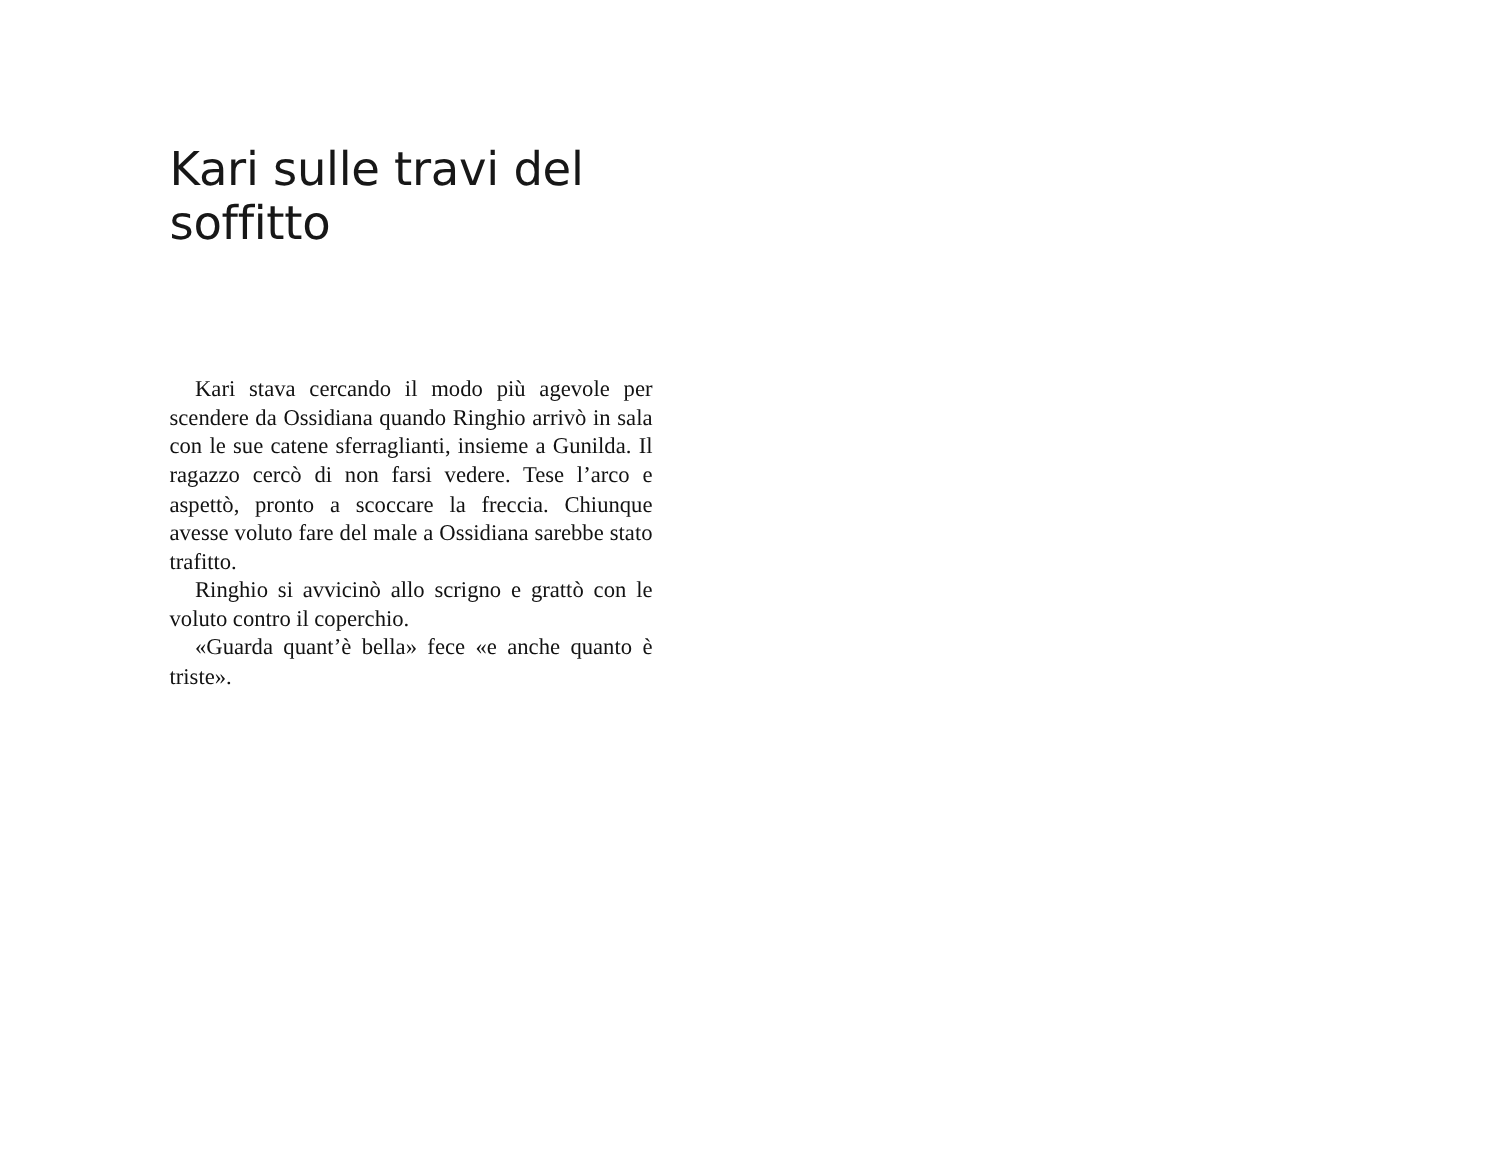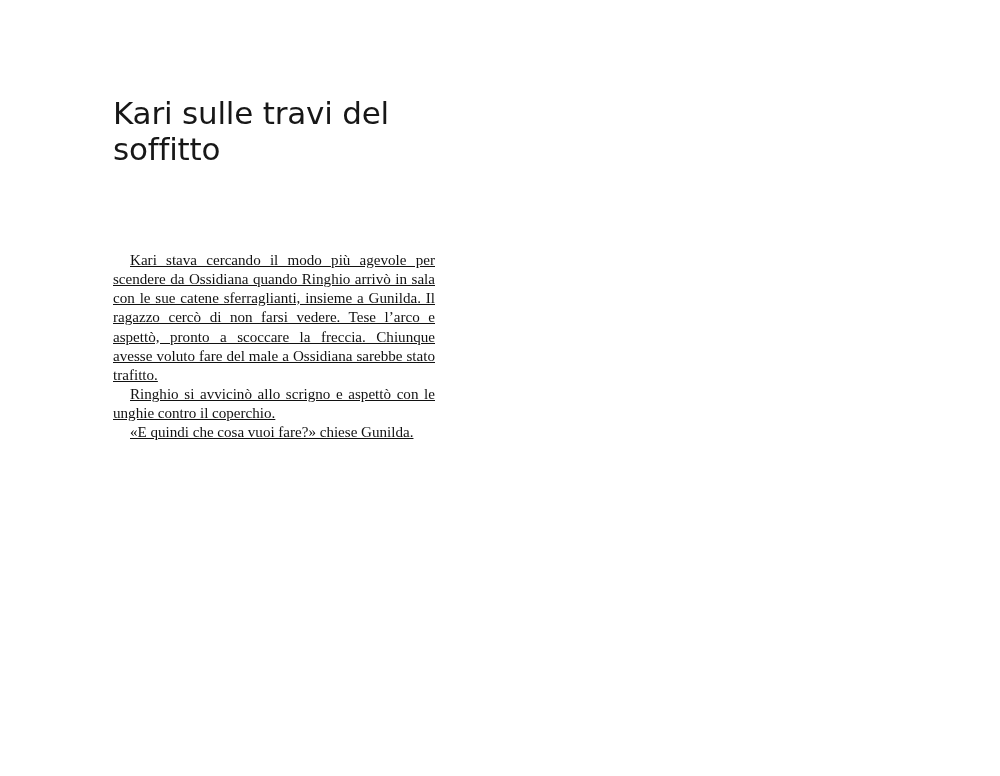--- a/index.html
+++ b/index.html
@@ -64,21 +64,21 @@
     width: 322px;
   }
 
   .para {
     margin: 0;
     text-indent: 17px;
   }
   .para:last-child { text-align: justify; }
 
   
-  .para { text-align-last: left; text-decoration: underline; }
+  .para { text-align-last: left; }
 
   
   .folio {
     position: absolute;
     width: 100%;
     text-align: right;
     font-size: 13.5px;
     color: #6d28d9;
     letter-spacing: 0.3px;
     font-family: Liberation Serif, serif;
@@ -90,22 +90,22 @@
 <body>
 
 <div class="spread">
 
   <div class="book-page page-left">
 
     <h1 class="chapter-title">Kari sulle travi del soffitto</h1>
 
     <div class="text-column col-left">
       <p class="para">Kari stava cercando il modo più agevole per scendere da Ossidiana quando Ringhio arrivò in sala con le sue catene sferraglianti, insieme a Gunilda. Il ragazzo cercò di non farsi vedere. Tese l’arco e aspettò, pronto a scoccare la freccia. Chiunque avesse voluto fare del male a Ossidiana sarebbe stato trafitto.</p>
-      <p class="para">Ringhio si avvicinò allo scrigno e aspettò con le unghie contro il coperchio.</p>
-      <p class="para">«E quindi che cosa vuoi fare?» chiese Gunilda.</p>
+      <p class="para">Ringhio si avvicinò allo scrigno e grattò con le voluto contro il coperchio.</p>
+      <p class="para">«Guarda quant’è bella» fece «e anche quanto è triste».</p>
     </div>
 
     <div class="folio folio-left">238</div>
   </div>
 
   <div class="book-page page-right">
 
     <div class="folio folio-right">239</div>
   </div>
 

